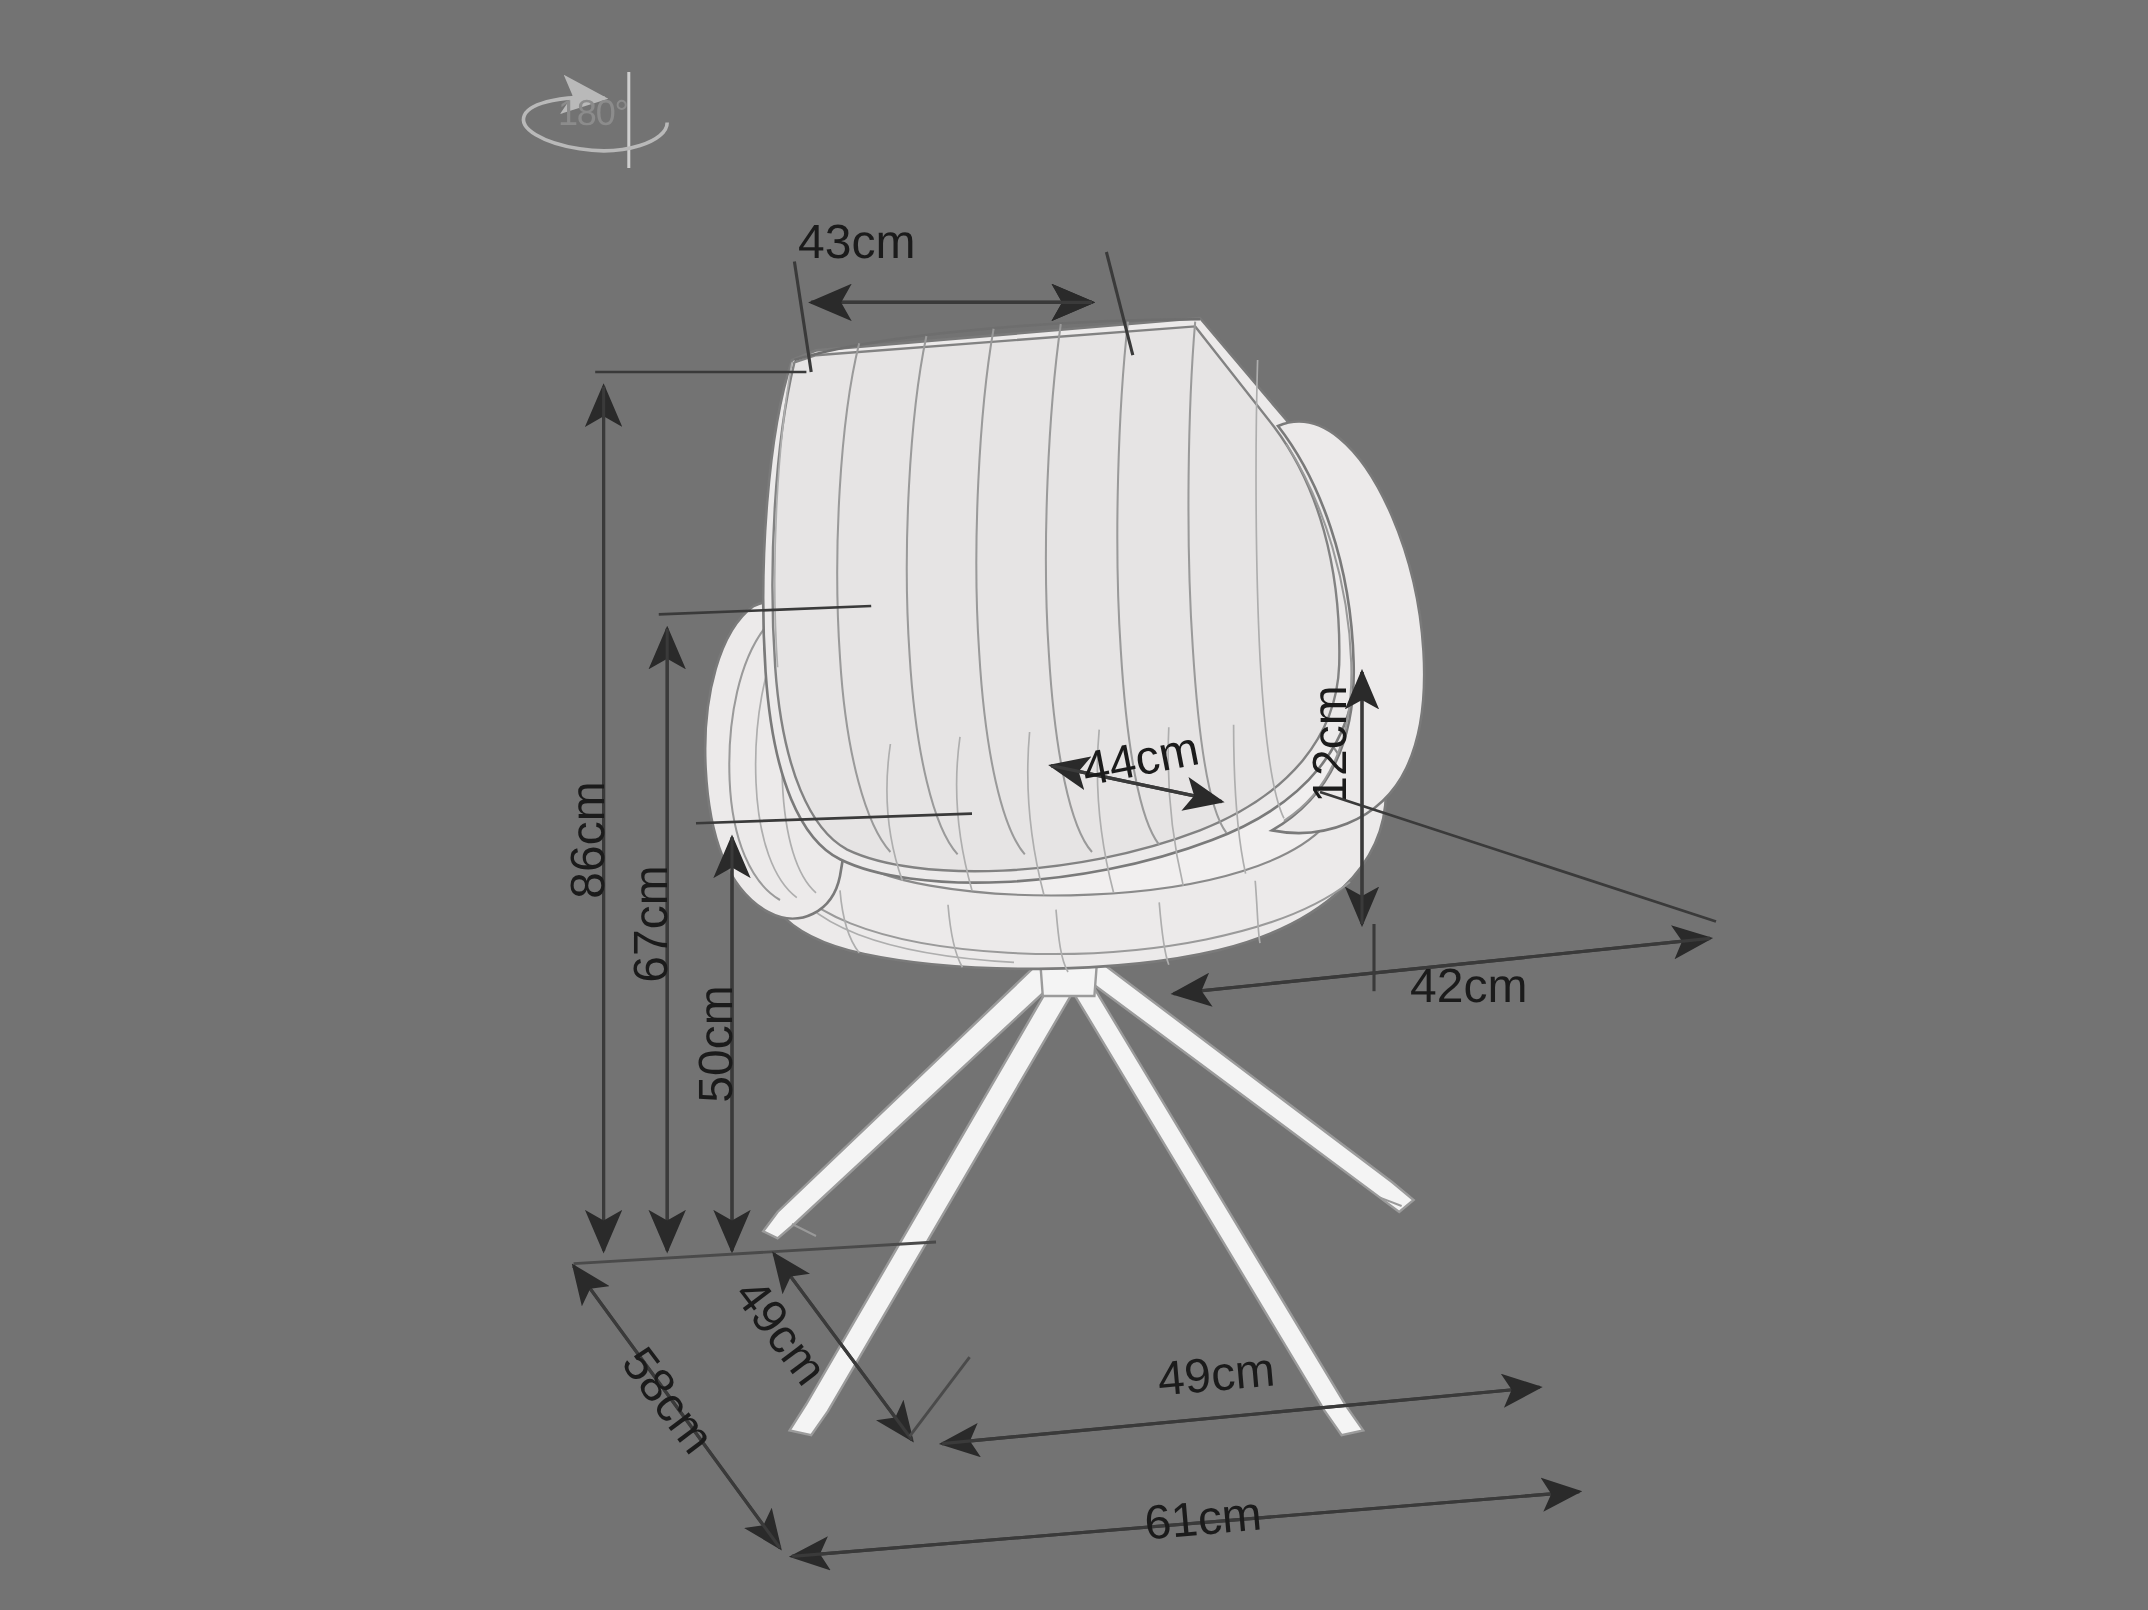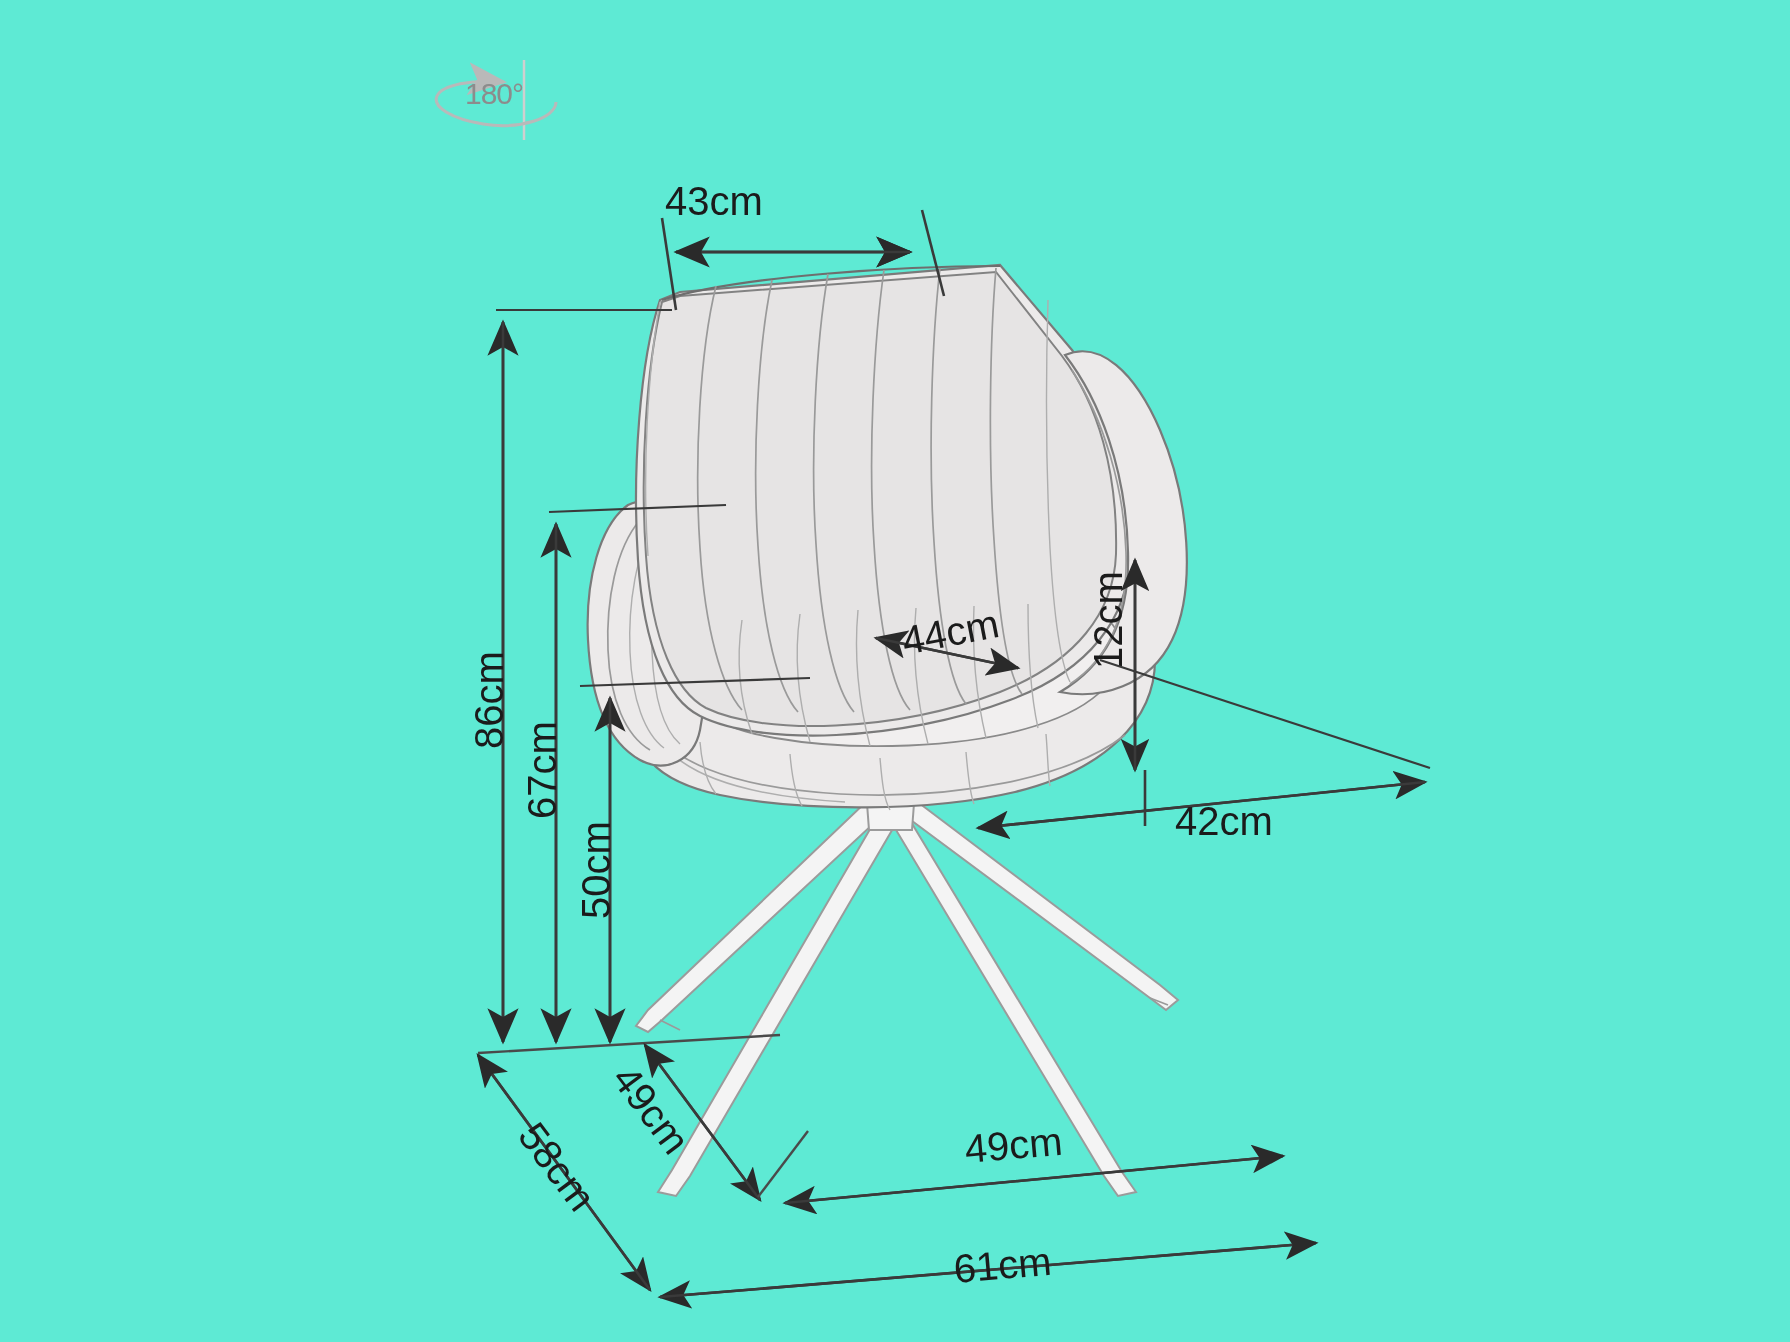--- a/index.html
+++ b/index.html
@@ -1,21 +1,21 @@
 <!DOCTYPE html>
 <html><head>
 <meta charset="utf-8">
 <style>
   html,body{margin:0;padding:0;background:#ffffff;}
   body{
     width:1790px;height:1342px;overflow:hidden;
     font-family:"Liberation Sans", sans-serif;
     position:relative;
   }
-  #stage{position:absolute;left:0;top:0;width:1790px;height:1342px;background:#5eead4;}
+  #stage{position:absolute;left:0;top:0;width:1790px;height:1342px;background:#737373;}
   svg.layer{position:absolute;left:0;top:0;width:1790px;height:1342px;}
   .dimtext{
     font-family:"Liberation Sans", sans-serif;
     font-size:40px;
     fill:#1b1b1b;
     font-weight:400;
   }
   .rot-icon-text{
     font-family:"Liberation Sans", sans-serif;
     font-size:30px;

